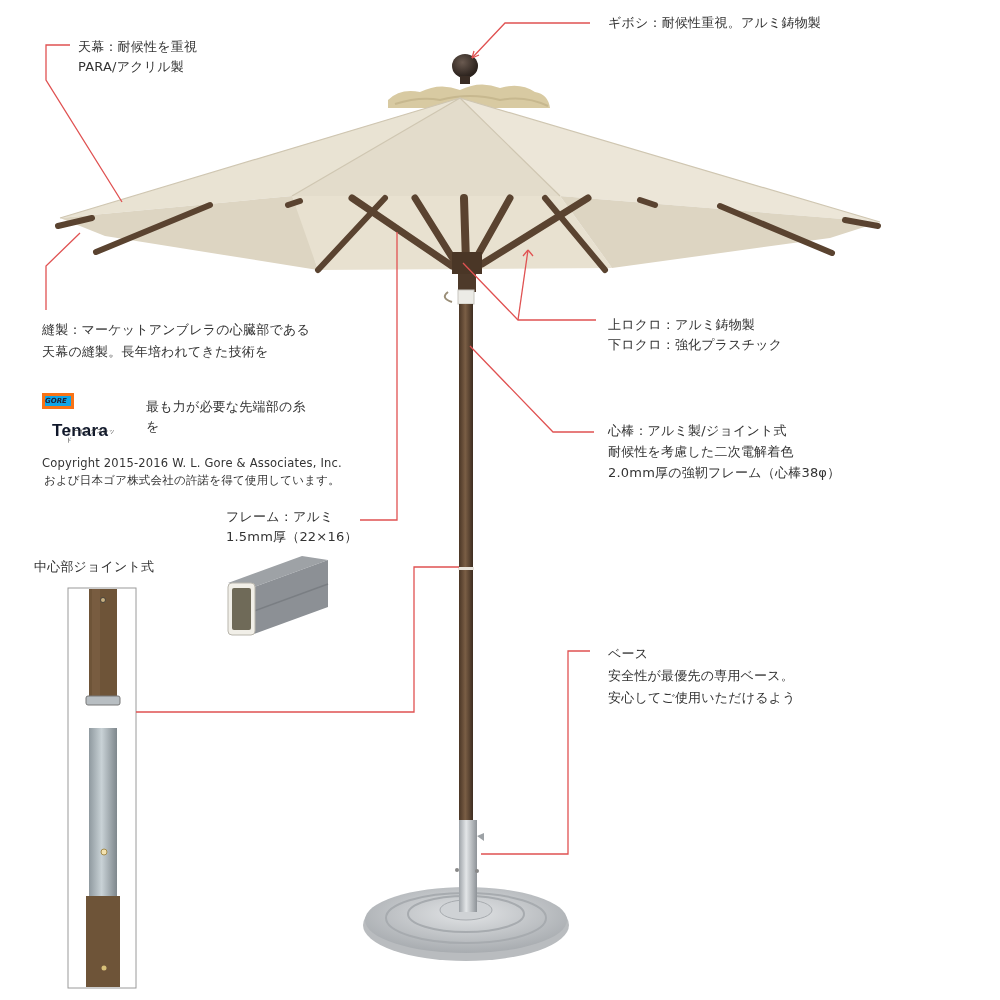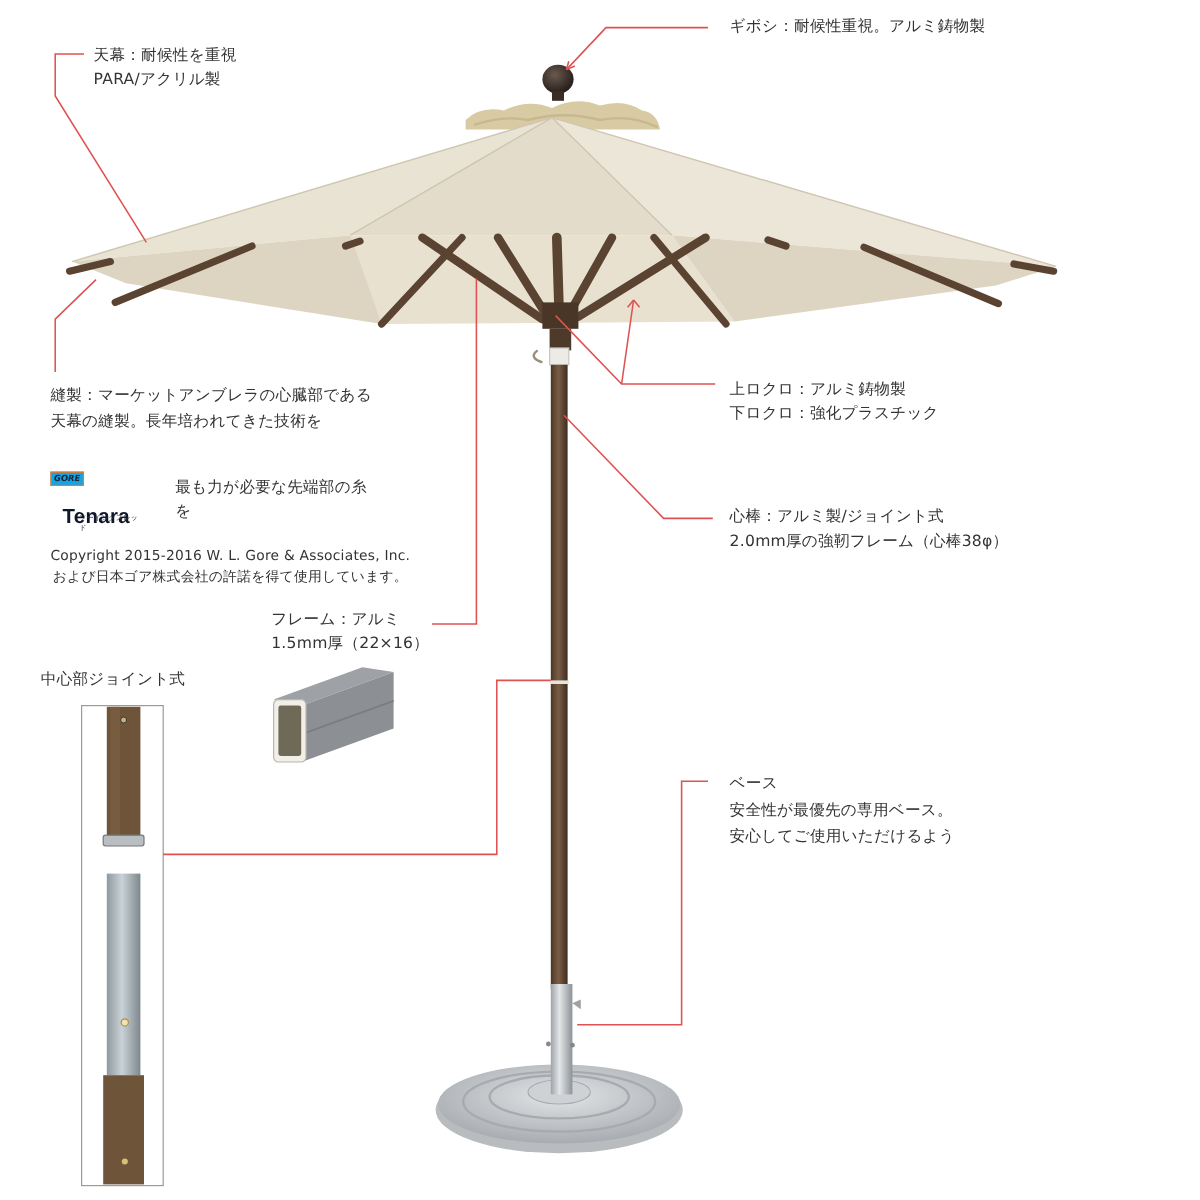--- a/index.html
+++ b/index.html
@@ -3,22 +3,22 @@
 <meta charset="utf-8">
 <style>
   html, body { margin:0; padding:0; background:#ffffff; }
   body { width:1000px; height:1000px; position:relative; overflow:hidden;
          font-family:"DejaVu Sans", "Liberation Sans", sans-serif; color:#333333; }
   .txt { position:absolute; font-size:13px; line-height:20px; white-space:nowrap; color:#333; letter-spacing:0.2px; }
   .txt div { white-space:nowrap; }
   .small { font-size:11.5px; line-height:17px;text-align:center; }
   svg.art { position:absolute; left:0; top:0; }
   .tenara { position:absolute; left:38px; top:393px; width:80px; height:46px; }
-  .tenara .badge { position:absolute; left:4px; top:0; width:26px; height:10px; border:1px solid #f97316; background:#0ea5e9;
-                   font-size:7px; line-height:10px; font-style:italic; font-weight:bold; color:#223; text-align:center; }
+  .tenara .badge { position:absolute; left:4px; top:0; width:26px; height:10px; border:3px solid #f97316; background:#0ea5e9;
+                   font-size:7px; line-height:10px; font-style:italic; font-weight:bold; color:#223; }
   .tenara .word { position:absolute; left:14px; top:28px; font-family:"Liberation Sans", sans-serif; font-weight:bold;
                   font-size:17px; color:#0f172a; letter-spacing:0.3px; }
   .tenara .sub { position:absolute; left:28px; top:34px; font-size:6px; color:#333; }
 </style>
 </head>
 <body>
 
 <svg class="art" width="1000" height="1000" viewBox="0 0 1000 1000">
   <defs>
     <linearGradient id="poleGrad" x1="0" x2="1">
@@ -173,20 +173,21 @@
   <div>および日本ゴア株式会社の許諾を得て使用しています。</div>
 </div>
 
 <div class="txt" style="left:608px; top:315px;">
   <div>上ロクロ：アルミ鋳物製</div>
   <div>下ロクロ：強化プラスチック</div>
 </div>
 
 <div class="txt" style="left:608px; top:420px; line-height:21px;">
   <div>心棒：アルミ製/ジョイント式</div>
+  <div>耐候性を考慮した二次電解着色</div>
   <div>2.0mm厚の強靭フレーム（心棒38φ）</div>
 </div>
 
 <div class="txt" style="left:226px; top:507px;">
   <div>フレーム：アルミ</div>
   <div>1.5mm厚（22×16）</div>
 </div>
 
 <div class="txt" style="left:34px; top:557px;">中心部ジョイント式</div>
 

